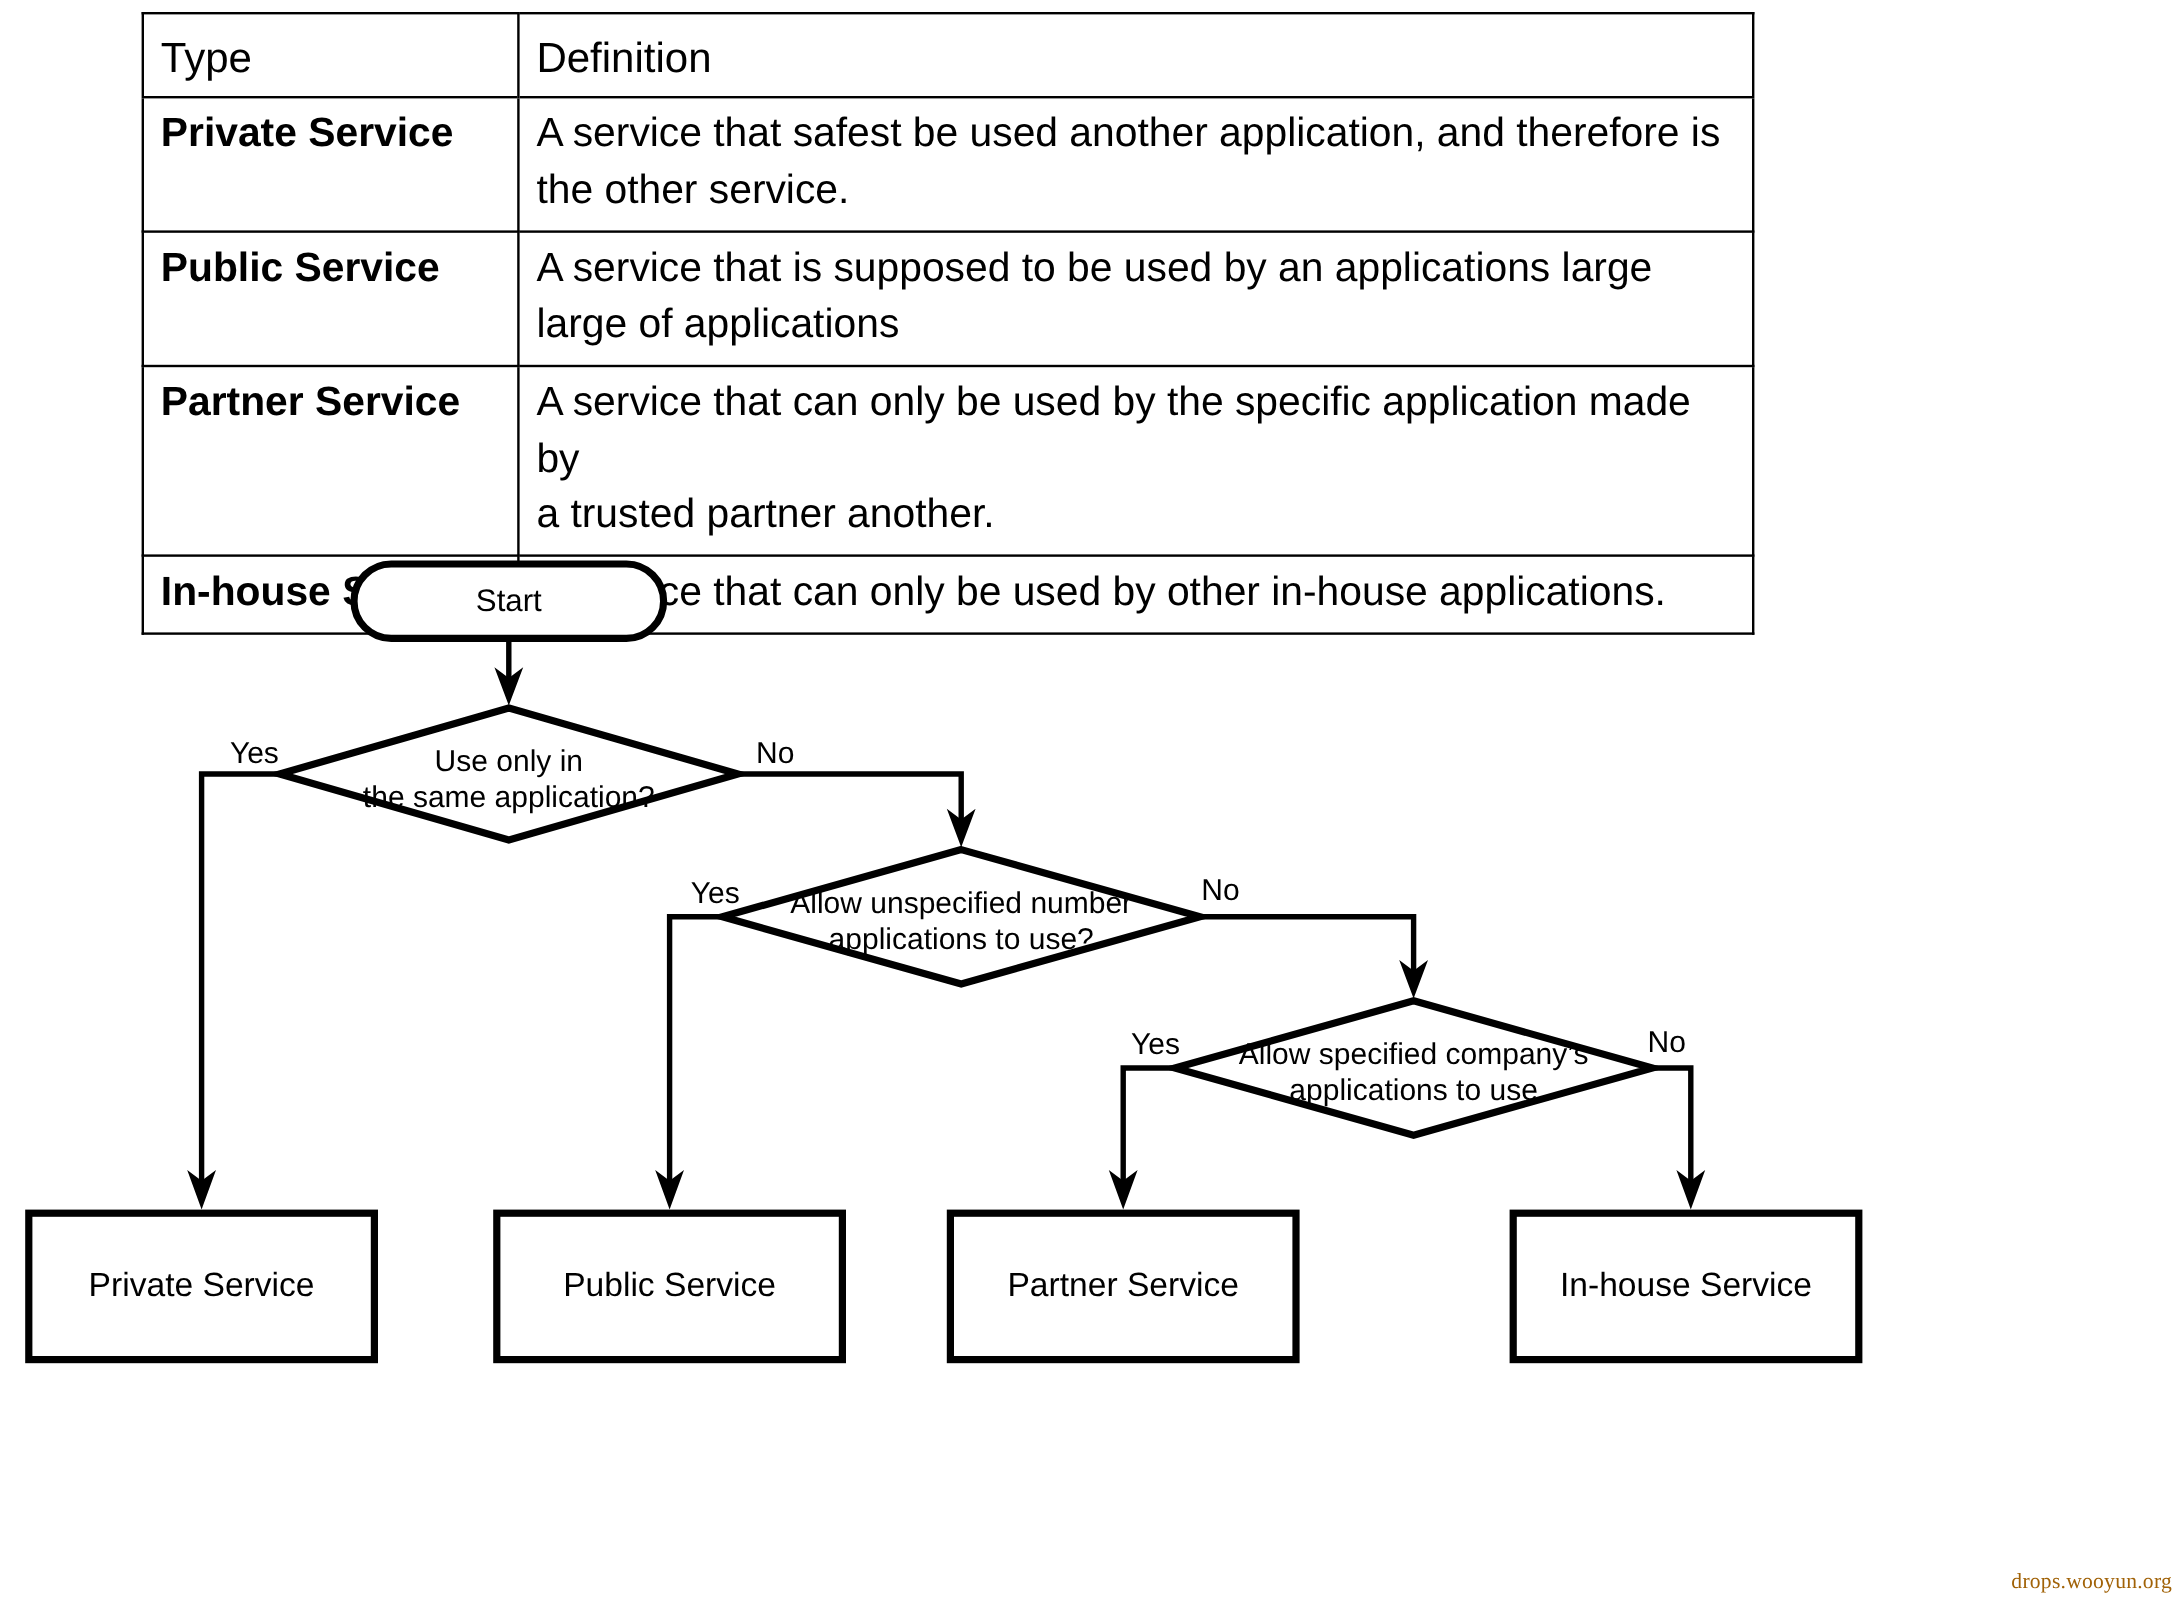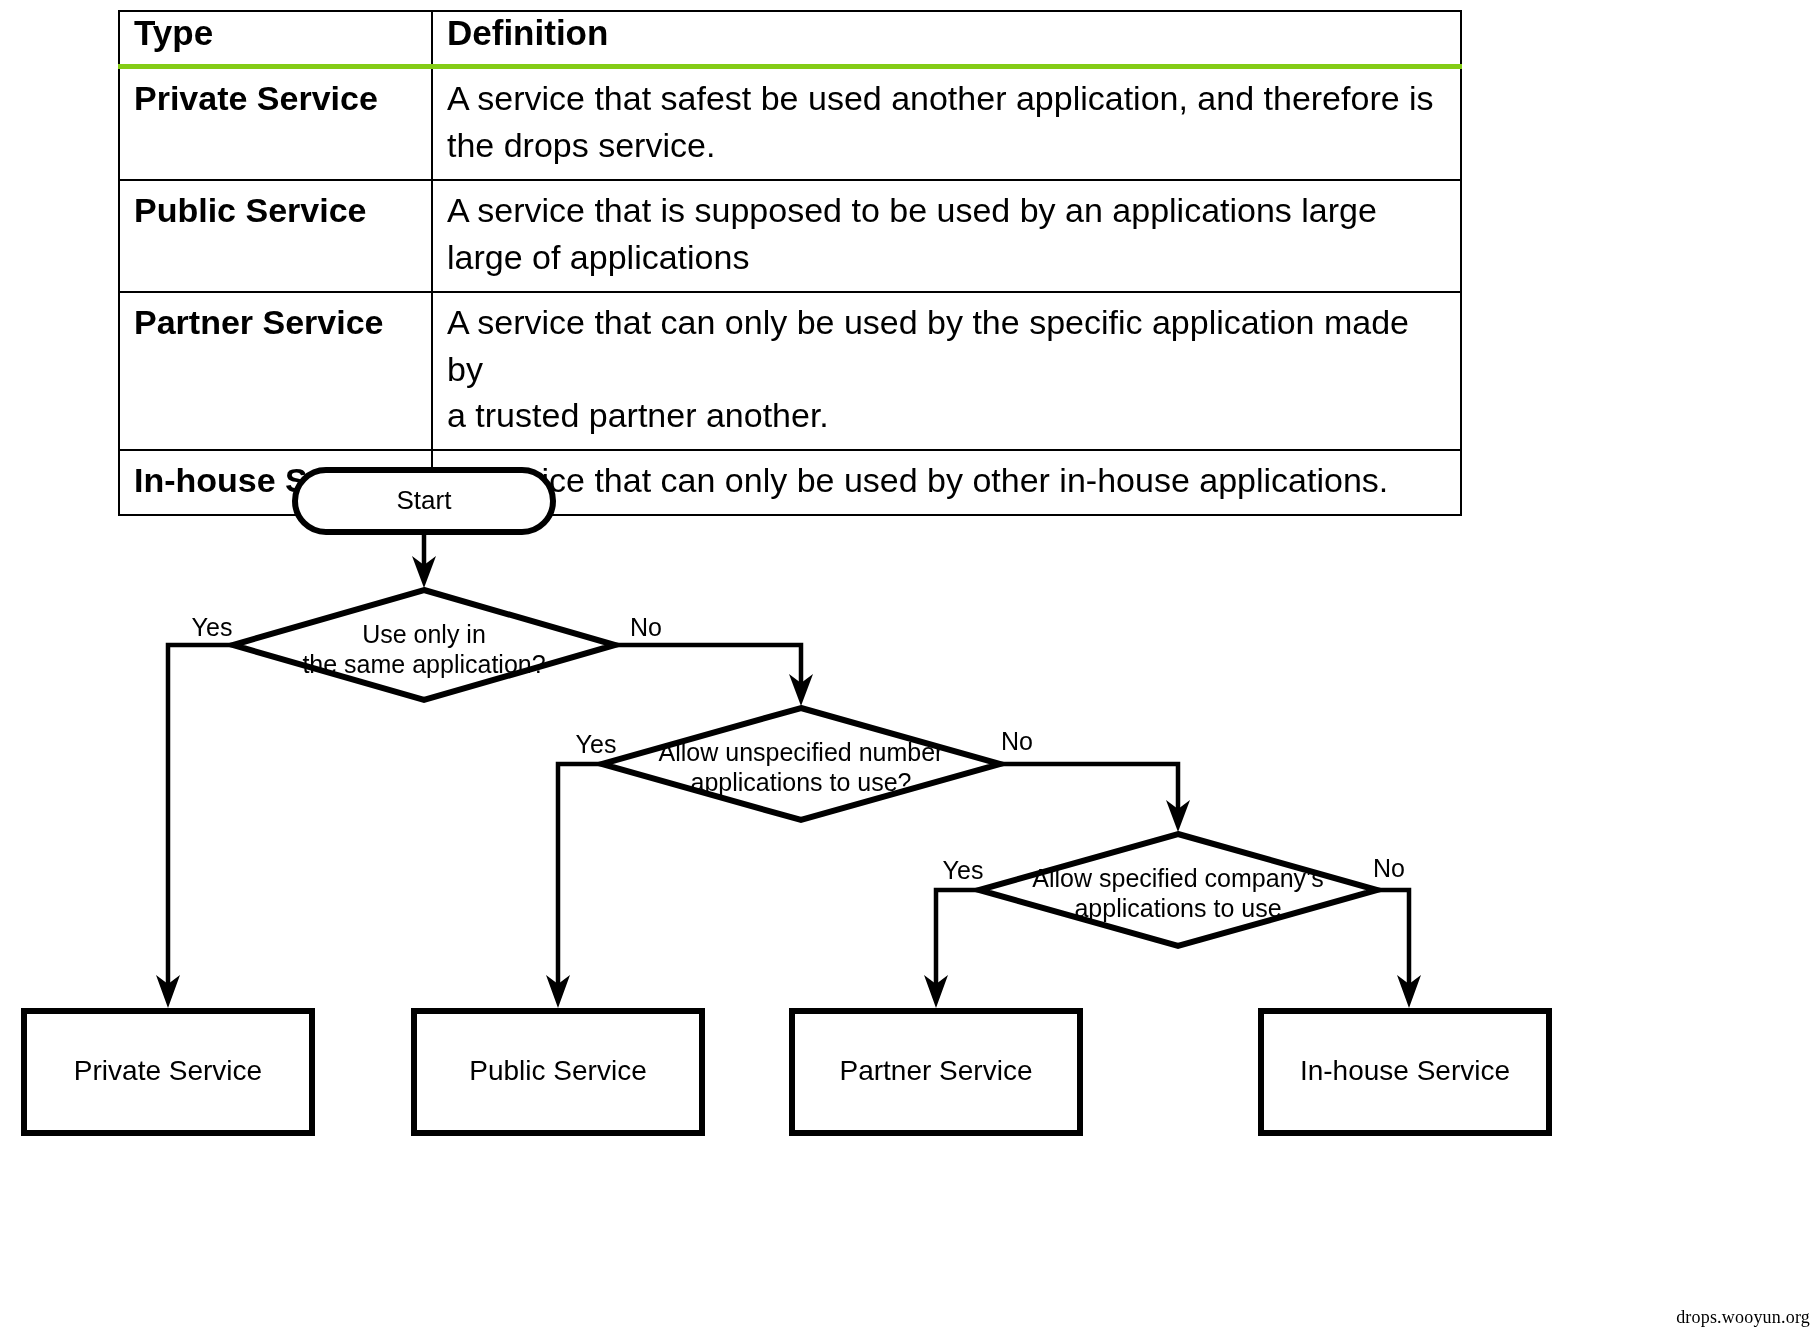--- a/index.html
+++ b/index.html
@@ -32,25 +32,25 @@
   table.def-table col.c-def  { width: 1029px; }
 
   table.def-table th,
   table.def-table td {
     border: 2px solid #000;
     vertical-align: top;
     padding: 6px 14px 10px 14px;
     text-align: left;
   }
   table.def-table thead th {
-    border-bottom: 5px solid #84cc16;
+    border-bottom: 1px solid #84cc16;
     font-size: 35px;
-    font-weight: bold;
+    font-weight: normal;
     line-height: 1.18;
-    padding-top: 0;
+    padding-top: 16px;
     padding-bottom: 6px;
     height: 46px;
   }
   table.def-table tbody td {
     font-size: 34px;
     line-height: 1.38;
   }
   table.def-table tbody td.type-cell {
     font-weight: bold;
     white-space: nowrap;
@@ -117,21 +117,21 @@
     dominant-baseline: middle;
   }
 
   
   #watermark {
     position: absolute;
     right: 8px;
     bottom: 4px;
     font-family: "Liberation Serif", serif;
     font-size: 18px;
-    color: #000000;
+    color: #a16207;
     letter-spacing: 0.2px;
   }
 </style>
 </head>
 <body>
 
 <div id="def-table-wrap">
   <table class="def-table">
     <colgroup>
       <col class="c-type">
@@ -141,21 +141,21 @@
       <tr>
         <th>Type</th>
         <th>Definition</th>
       </tr>
     </thead>
     <tbody>
       <tr class="two-line">
         <td class="type-cell">Private Service</td>
         <td>
           <div>A service that safest be used another application, and therefore is</div>
-          <div>the drops service.</div>
+          <div>the other service.</div>
         </td>
       </tr>
       <tr class="two-line">
         <td class="type-cell">Public Service</td>
         <td>
           <div>A service that is supposed to be used by an applications large</div>
           <div>large of applications</div>
         </td>
       </tr>
       <tr class="two-line">

